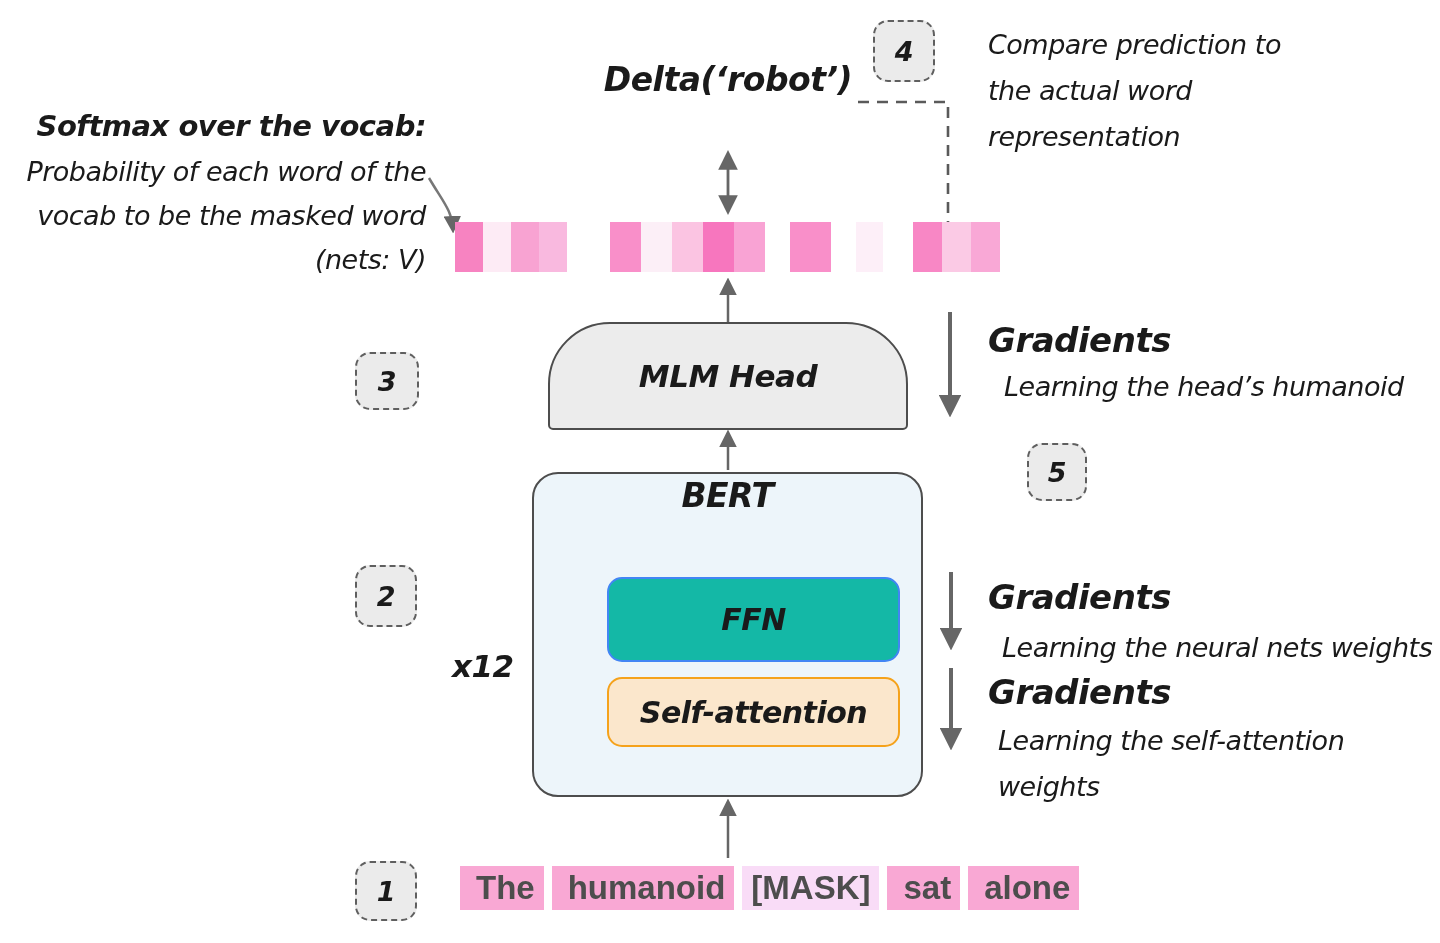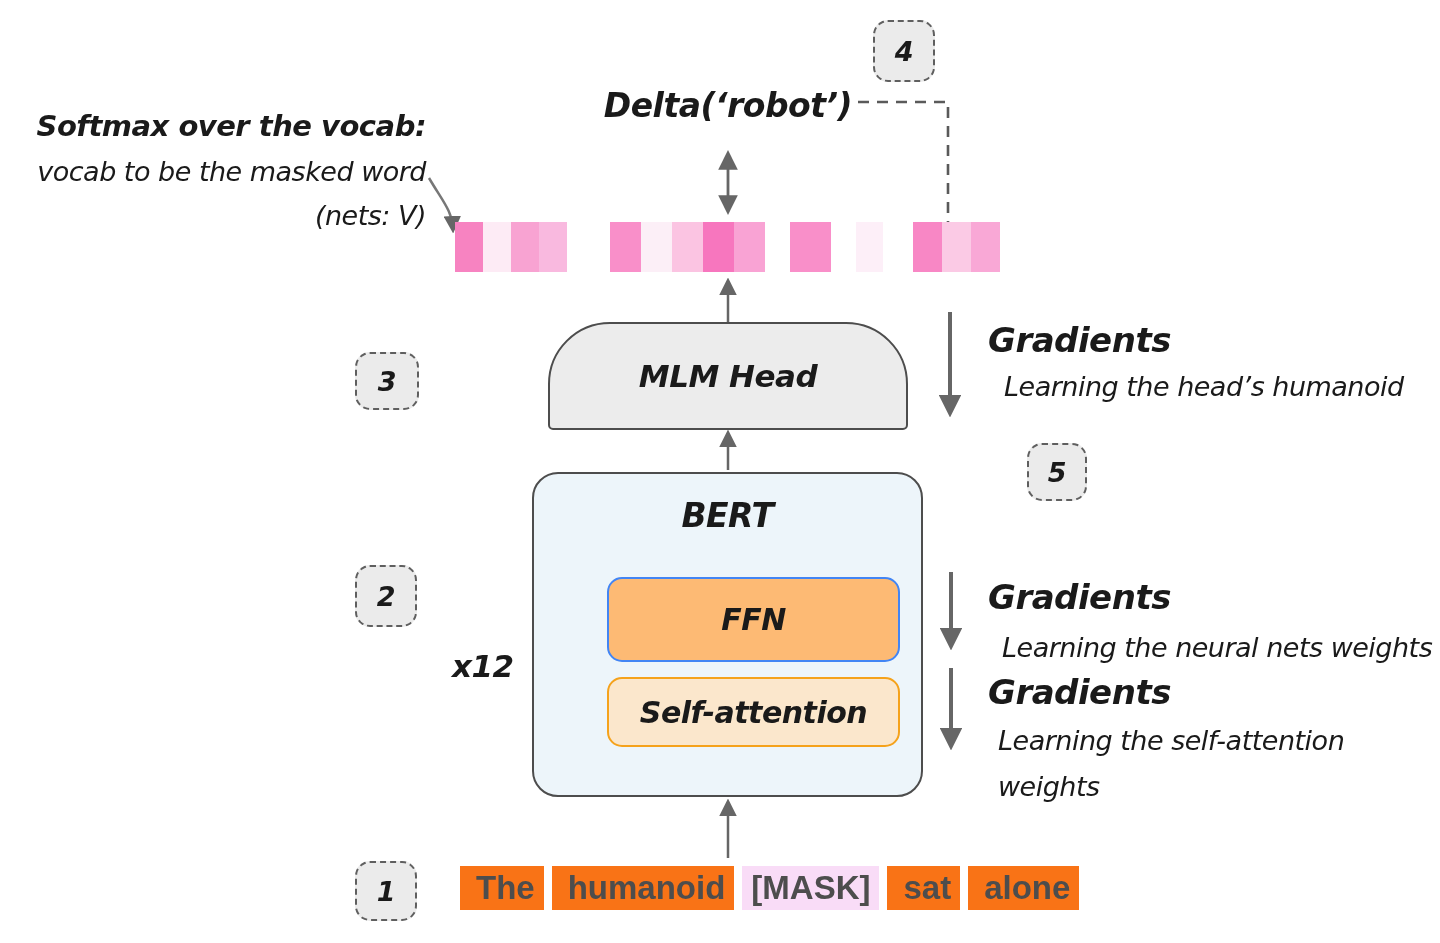--- a/index.html
+++ b/index.html
@@ -10,21 +10,21 @@
   }
   .hand { font-family:"DejaVu Sans", sans-serif; font-style:italic; letter-spacing:-0.5px; }
   .abs { position:absolute; }
 
   
   .softmax-note { left:8px; top:102px; width:418px; text-align:right; }
   .softmax-note .title { font-size:29px; font-weight:700; line-height:48px; }
   .softmax-note .line { font-size:27px; line-height:44px; }
 
   
-  .delta { left:538px; top:86px; width:380px; text-align:center; font-size:33px; font-weight:600; }
+  .delta { left:538px; top:60px; width:380px; text-align:center; font-size:33px; font-weight:600; }
 
   
   .compare-note { left:988px; top:22px; font-size:27px; line-height:46px; }
 
   
   .prob-cell { position:absolute; top:0; height:50px; }
   #prob-strip { left:0; top:222px; width:1440px; height:50px; }
 
   
   .badge {
@@ -45,24 +45,24 @@
     border-radius:62px 62px 5px 5px;
     display:flex; align-items:center; justify-content:center;
     font-size:31px; font-weight:600;
   }
 
   
   .bert-box {
     left:532px; top:472px; width:391px; height:325px;
     background:#edf5fa; border:2px solid #4d4d4d; border-radius:26px;
   }
-  .bert-title { left:532px; top:496px; width:391px; text-align:center; font-size:33px; font-weight:600; }
+  .bert-title { left:532px; top:476px; width:391px; text-align:center; font-size:33px; font-weight:600; }
   .ffn-box {
     left:607px; top:577px; width:293px; height:85px;
-    background:#fdba74; border:2px solid #4285f4; border-radius:15px;
+    background:#14b8a6; border:2px solid #4285f4; border-radius:15px;
     display:flex; align-items:center; justify-content:center; font-size:30px; font-weight:600;
   }
   .attn-box {
     left:607px; top:677px; width:293px; height:70px;
     background:#fbe7cc; border:2px solid #f5a21b; border-radius:15px;
     display:flex; align-items:center; justify-content:center; font-size:30px; font-weight:600;
   }
   .x12 { left:452px; top:648px; font-size:31px; font-weight:700; }
 
   
@@ -74,21 +74,21 @@
   .g2-line  { left:1002px; top:625px; }
   .g3-title { left:988px; top:672px; }
   .g3-lines { left:998px; top:718px; }
 
   
   #token-row { left:460px; top:866px; display:flex; gap:8px; align-items:center; }
   .token {
     font-family:"Liberation Sans", sans-serif; font-weight:700; font-size:33px;
     color:#4d4d4d; padding:3px 9px; line-height:1.15;
   }
-  .token.word { background:#f97316;padding-left:16px; }
+  .token.word { background:#f9a8d4;padding-left:16px; }
   .token.mask { background:#f9dcf7; }
 
   svg.overlay { position:absolute; left:0; top:0; pointer-events:none; }
 </style>
 </head>
 <body>
 
 <div id="canvas">
 
   <svg class="overlay" width="1440" height="943" viewBox="0 0 1440 943">
@@ -113,26 +113,32 @@
 
     <line x1="950" y1="312" x2="950" y2="413" stroke="#666666" stroke-width="4" marker-end="url(#ahBig)"></line>
     <line x1="951" y1="572" x2="951" y2="646" stroke="#666666" stroke-width="4" marker-end="url(#ahBig)"></line>
     <line x1="951" y1="668" x2="951" y2="746" stroke="#666666" stroke-width="4" marker-end="url(#ahBig)"></line>
 
     <path d="M 585 579 Q 562 582 562 604 L 562 650 Q 562 668 547 672 Q 562 676 562 694 L 562 746 Q 562 768 587 773" fill="none" stroke="#777777" stroke-width="2.5" stroke-dasharray="9 9"></path>
   </svg>
 
   <div class="abs softmax-note hand">
     <div class="title">Softmax over the vocab:</div>
+    <div class="line">Probability of each word of the</div>
     <div class="line">vocab to be the masked word</div>
     <div class="line">(nets: V)</div>
   </div>
 
   <div class="abs delta hand">Delta(‘robot’)</div>
 
+  <div class="abs compare-note hand">
+    <div>Compare prediction to</div>
+    <div>the actual word</div>
+    <div>representation</div>
+  </div>
 
   <div class="abs" id="prob-strip">
       <div class="prob-cell" style="left: 455px; width: 28px; background: rgb(247, 131, 193);"></div>
       <div class="prob-cell" style="left: 483px; width: 28px; background: rgb(253, 235, 245);"></div>
       <div class="prob-cell" style="left: 511px; width: 28px; background: rgb(248, 163, 210);"></div>
       <div class="prob-cell" style="left: 539px; width: 28px; background: rgb(249, 185, 223);"></div>
       <div class="prob-cell" style="left: 610px; width: 31px; background: rgb(249, 143, 201);"></div>
       <div class="prob-cell" style="left: 641px; width: 31px; background: rgb(252, 239, 247);"></div>
       <div class="prob-cell" style="left: 672px; width: 31px; background: rgb(251, 196, 226);"></div>
       <div class="prob-cell" style="left: 703px; width: 31px; background: rgb(247, 118, 190);"></div>

